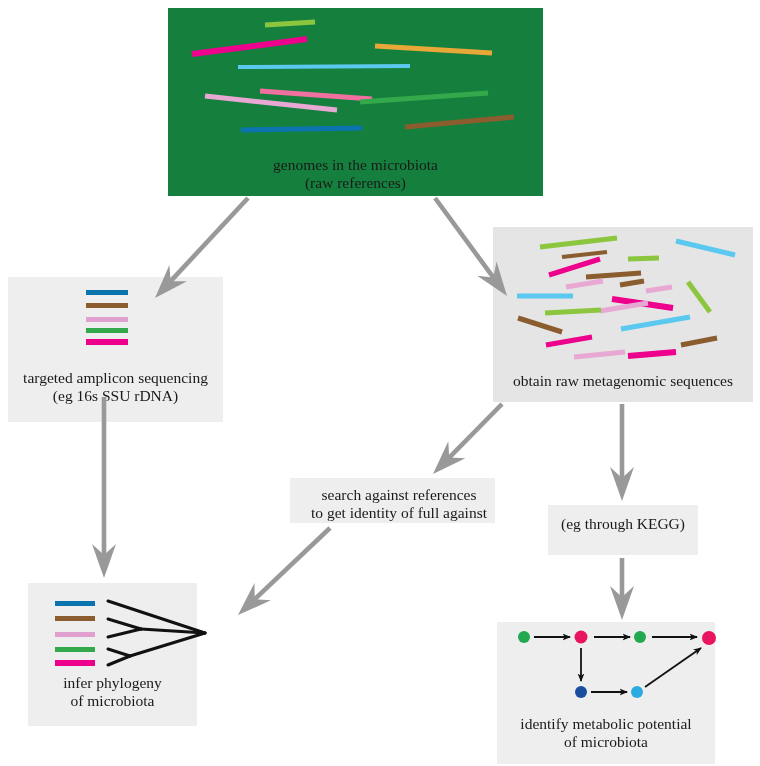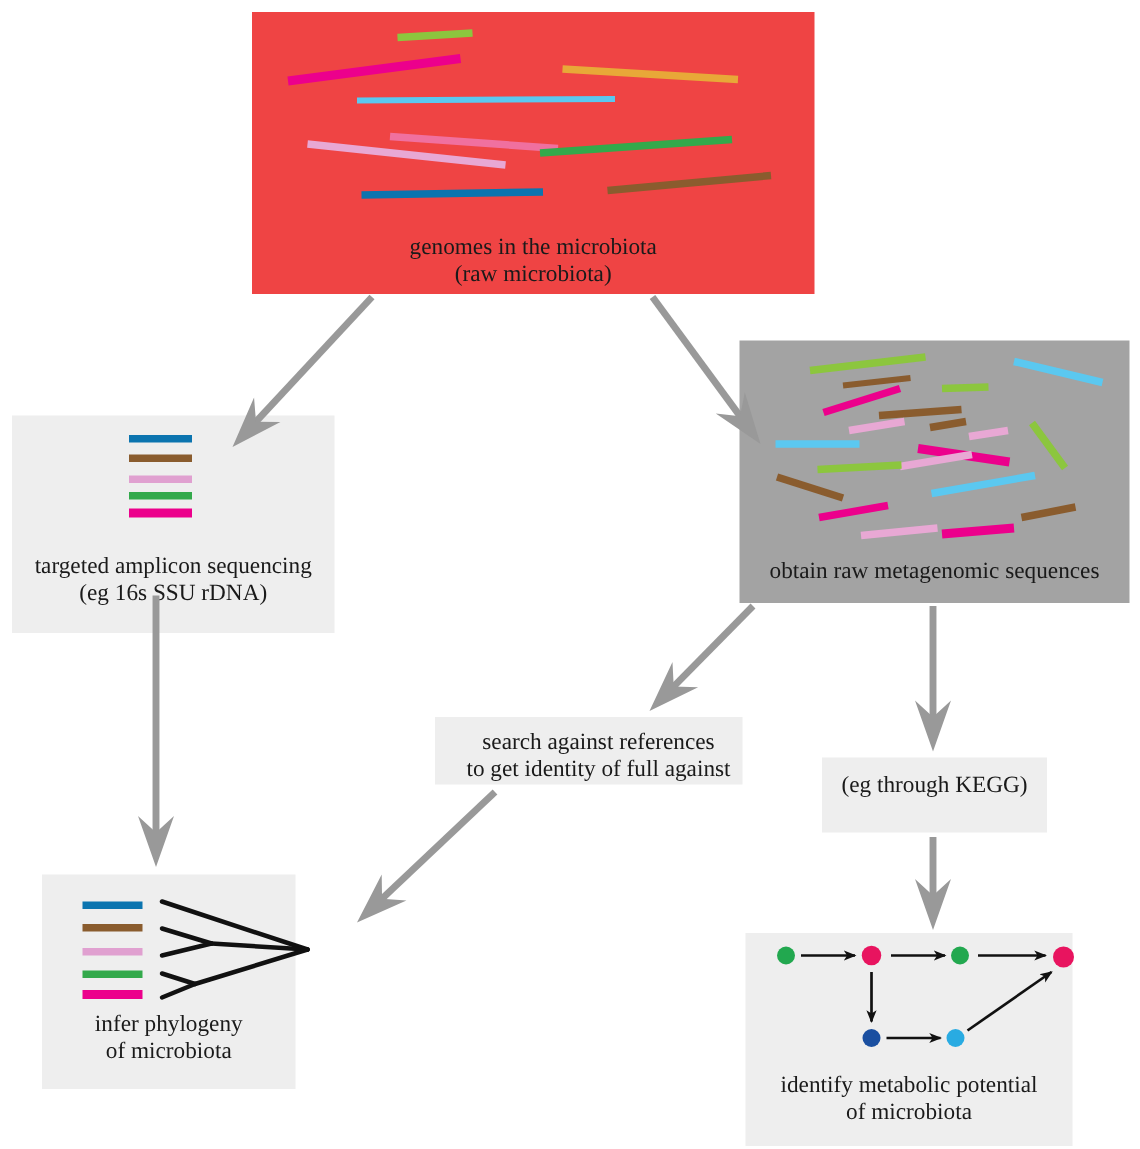--- a/index.html
+++ b/index.html
@@ -50,22 +50,22 @@
     left: 0;
     top: 0;
     overflow: visible;
   }
 </style>
 </head>
 <body>
 
 <div id="diagram">
   <div id="panels-root">
-      <div class="panel" style="left: 168px; top: 8px; width: 375px; height: 188px; background: #ef4444;">
-        <div class="panel-caption" style="top: 148px;"><span class="caption-line">genomes in the microbiota</span><span class="caption-line">(raw microbiota)</span></div>
+      <div class="panel" style="left: 168px; top: 8px; width: 375px; height: 188px; background: #15803d;">
+        <div class="panel-caption" style="top: 148px;"><span class="caption-line">genomes in the microbiota</span><span class="caption-line">(raw references)</span></div>
         <svg class="panel-svg" width="760" height="766" viewBox="0 0 760 766" style="left: -168px; top: -8px;">
           <line x1="265" y1="25" x2="315" y2="22" stroke="#8CC63E" stroke-width="5" stroke-linecap="butt"></line>
           <line x1="192" y1="54" x2="307" y2="39" stroke="#EC008C" stroke-width="6" stroke-linecap="butt"></line>
           <line x1="375" y1="46" x2="492" y2="53" stroke="#E8A838" stroke-width="5" stroke-linecap="butt"></line>
           <line x1="238" y1="67" x2="410" y2="66" stroke="#5BC8F0" stroke-width="4" stroke-linecap="butt"></line>
           <line x1="260" y1="91" x2="372" y2="99" stroke="#F0709F" stroke-width="5" stroke-linecap="butt"></line>
           <line x1="205" y1="96" x2="337" y2="110" stroke="#E8A8D4" stroke-width="5" stroke-linecap="butt"></line>
           <line x1="360" y1="102" x2="488" y2="93" stroke="#33A94B" stroke-width="5" stroke-linecap="butt"></line>
           <line x1="405" y1="127" x2="514" y2="117" stroke="#8A5C2E" stroke-width="5" stroke-linecap="butt"></line>
           <line x1="241" y1="130" x2="362" y2="128" stroke="#0B74AF" stroke-width="5" stroke-linecap="butt"></line>
@@ -74,21 +74,21 @@
       <div class="panel" style="left: 8px; top: 250px; width: 215px; height: 145px; background: rgb(238, 238, 238); margin-top: 27px;">
         <div class="panel-caption" style="top: 92px;"><span class="caption-line">targeted amplicon sequencing</span><span class="caption-line">(eg 16s SSU rDNA)</span></div>
         <svg class="panel-svg" width="760" height="766" viewBox="0 0 760 766" style="left: -8px; top: -250px;">
           <rect x="86" y="263" width="42" height="5" fill="#0B74AF"></rect>
           <rect x="86" y="276" width="42" height="5" fill="#8A5C2E"></rect>
           <rect x="86" y="290" width="42" height="5" fill="#E0A0D0"></rect>
           <rect x="86" y="301" width="42" height="5" fill="#33A94B"></rect>
           <rect x="86" y="312" width="42" height="6" fill="#EC008C"></rect>
         </svg>
       </div>
-      <div class="panel" style="left: 493px; top: 227px; width: 260px; height: 175px; background: #a3a3a3;">
+      <div class="panel" style="left: 493px; top: 227px; width: 260px; height: 175px; background: #e5e5e5;">
         <div class="panel-caption" style="top: 145px;"><span class="caption-line">obtain raw metagenomic sequences</span></div>
         <svg class="panel-svg" width="760" height="766" viewBox="0 0 760 766" style="left: -493px; top: -227px;">
           <line x1="540" y1="247" x2="617" y2="238" stroke="#8CC63E" stroke-width="5" stroke-linecap="butt"></line>
           <line x1="562" y1="257" x2="607" y2="252" stroke="#8A5C2E" stroke-width="4" stroke-linecap="butt"></line>
           <line x1="549" y1="275" x2="600" y2="259" stroke="#EC008C" stroke-width="5" stroke-linecap="butt"></line>
           <line x1="676" y1="241" x2="735" y2="255" stroke="#5BC8F0" stroke-width="5" stroke-linecap="butt"></line>
           <line x1="628" y1="259" x2="659" y2="258" stroke="#8CC63E" stroke-width="5" stroke-linecap="butt"></line>
           <line x1="586" y1="277" x2="641" y2="273" stroke="#8A5C2E" stroke-width="5" stroke-linecap="butt"></line>
           <line x1="620" y1="285" x2="644" y2="281" stroke="#8A5C2E" stroke-width="5" stroke-linecap="butt"></line>
           <line x1="566" y1="287" x2="603" y2="281" stroke="#E8A8D4" stroke-width="5" stroke-linecap="butt"></line>

